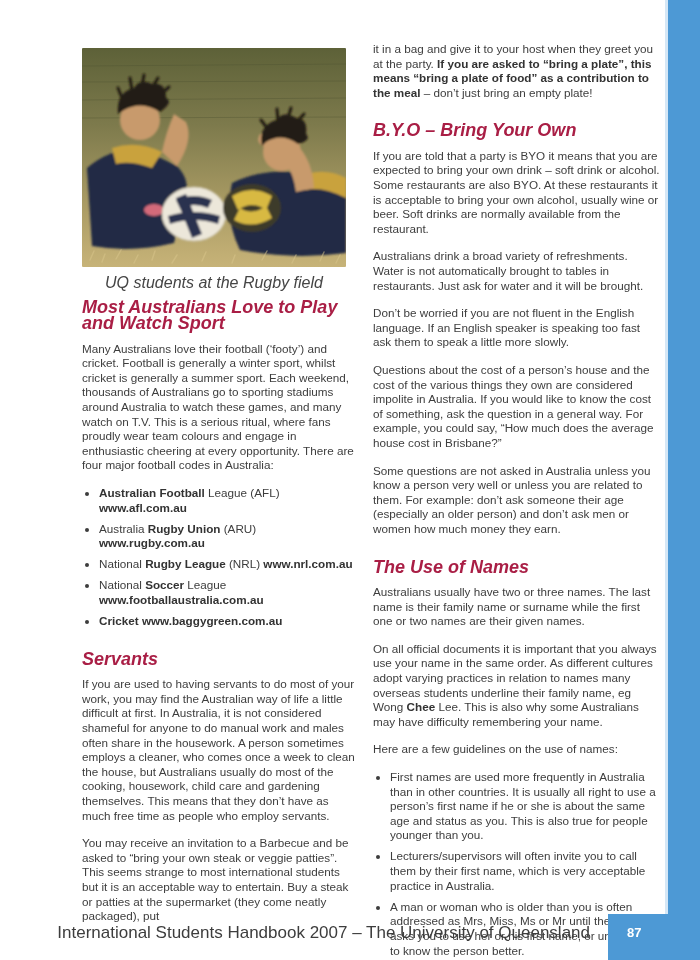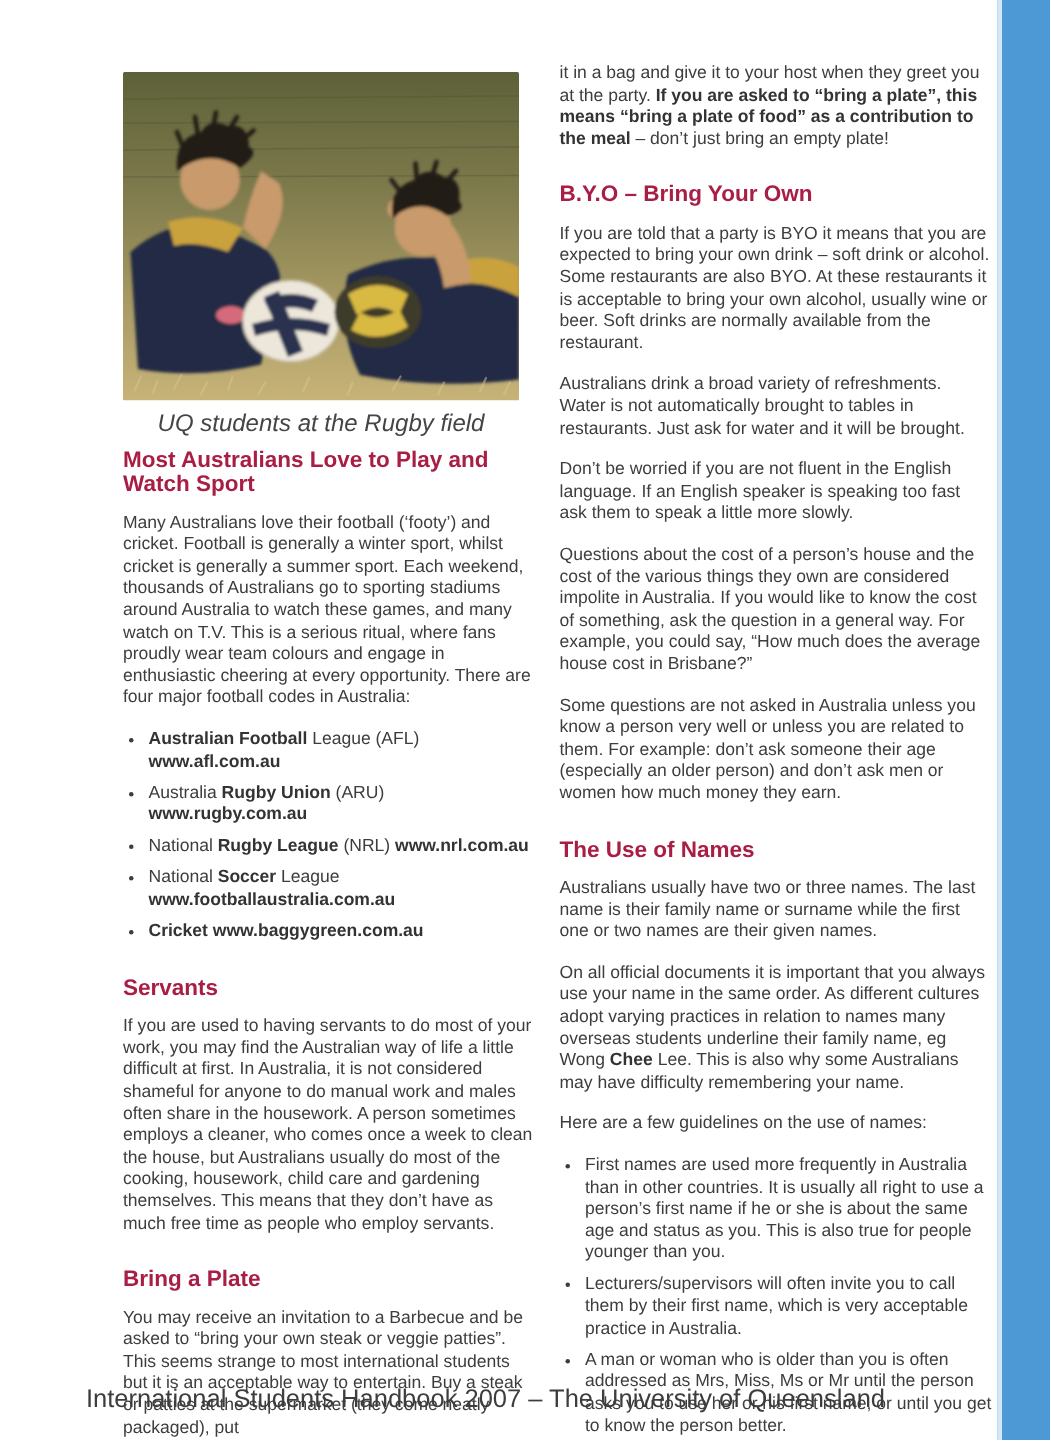--- a/index.html
+++ b/index.html
@@ -25,22 +25,23 @@
   .col-left{width:276px;flex:0 0 276px;}
   .col-right{width:288px;flex:0 0 288px;}
   figure{margin:6px 0 0 0;width:264px;}
   figure svg{display:block;border-radius:1px;}
   figcaption{
     margin-top:9px;text-align:center;
     font-style:italic;font-size:16px;color:#454545;
   }
   h3{
     color:var(--crimson);
-    font-size:15px;line-height:16.5px;
+    font-size:18px;line-height:16.5px;
     margin:22px 0 10px 0;
+    font-style:italic;
   }
   .col-left h3:first-of-type{margin-top:8px;}
   .col-right p:first-child{margin-top:0;}
   p{margin:0 0 13px 0;}
   ul{margin:2px 0 15px 0;padding-left:17px;list-style:disc;}
   li{margin-bottom:6.5px;padding-left:0;}
   strong{color:#333333;}
   .footer-text{
     position:absolute;top:923px;right:110px;
     font-size:17px;color:#3d3d3d;z-index:2;
@@ -119,21 +120,20 @@
           <p><span>Many Australians love their football (‘footy’) and cricket. Football is generally a winter sport, whilst cricket is generally a summer sport. Each weekend, thousands of Australians go to sporting stadiums around Australia to watch these games, and many watch on T.V. This is a serious ritual, where fans proudly wear team colours and engage in enthusiastic cheering at every opportunity. There are four major football codes in Australia:</span></p>
           <ul>
             <li><strong>Australian Football</strong><span> League (AFL)</span><br><strong>www.afl.com.au</strong></li>
             <li><span>Australia </span><strong>Rugby Union</strong><span> (ARU)</span><br><strong>www.rugby.com.au</strong></li>
             <li><span>National </span><strong>Rugby League</strong><span> (NRL) </span><strong>www.nrl.com.au</strong></li>
             <li><span>National </span><strong>Soccer</strong><span> League</span><br><strong>www.footballaustralia.com.au</strong></li>
             <li><strong>Cricket www.baggygreen.com.au</strong></li>
           </ul>
           <h3>Servants</h3>
           <p><span>If you are used to having servants to do most of your work, you may find the Australian way of life a little difficult at first. In Australia, it is not considered shameful for anyone to do manual work and males often share in the housework. A person sometimes employs a cleaner, who comes once a week to clean the house, but Australians usually do most of the cooking, housework, child care and gardening themselves. This means that they don’t have as much free time as people who employ servants.</span></p>
-          <h3>Bring a Plate</h3>
           <p><span>You may receive an invitation to a Barbecue and be asked to “bring your own steak or veggie patties”. This seems strange to most international students but it is an acceptable way to entertain. Buy a steak or patties at the supermarket (they come neatly packaged), put</span></p>
         </div>
     </div>
 
     <div class="col col-right">
       <div class="blocks">
           <p><span>it in a bag and give it to your host when they greet you at the party. </span><strong>If you are asked to “bring a plate”, this means “bring a plate of food” as a contribution to the meal</strong><span> – don’t just bring an empty plate!</span></p>
           <h3>B.Y.O – Bring Your Own</h3>
           <p><span>If you are told that a party is BYO it means that you are expected to bring your own drink – soft drink or alcohol. Some restaurants are also BYO. At these restaurants it is acceptable to bring your own alcohol, usually wine or beer. Soft drinks are normally available from the restaurant.</span></p>
           <p><span>Australians drink a broad variety of refreshments. Water is not automatically brought to tables in restaurants. Just ask for water and it will be brought.</span></p>
@@ -148,14 +148,17 @@
             <li><span>First names are used more frequently in Australia than in other countries. It is usually all right to use a person’s first name if he or she is about the same age and status as you. This is also true for people younger than you.</span></li>
             <li><span>Lecturers/supervisors will often invite you to call them by their first name, which is very acceptable practice in Australia.</span></li>
             <li><span>A man or woman who is older than you is often addressed as Mrs, Miss, Ms or Mr until the person asks you to use her or his first name, or until you get to know the person better.</span></li>
           </ul>
         </div>
     </div>
 
   </div>
 
   <div class="footer-text">International Students Handbook 2007 – The University of Queensland</div>
+  <div class="page-num-box">
+    <span>87</span>
+  </div>
 
 </div>
 
 </body></html>

